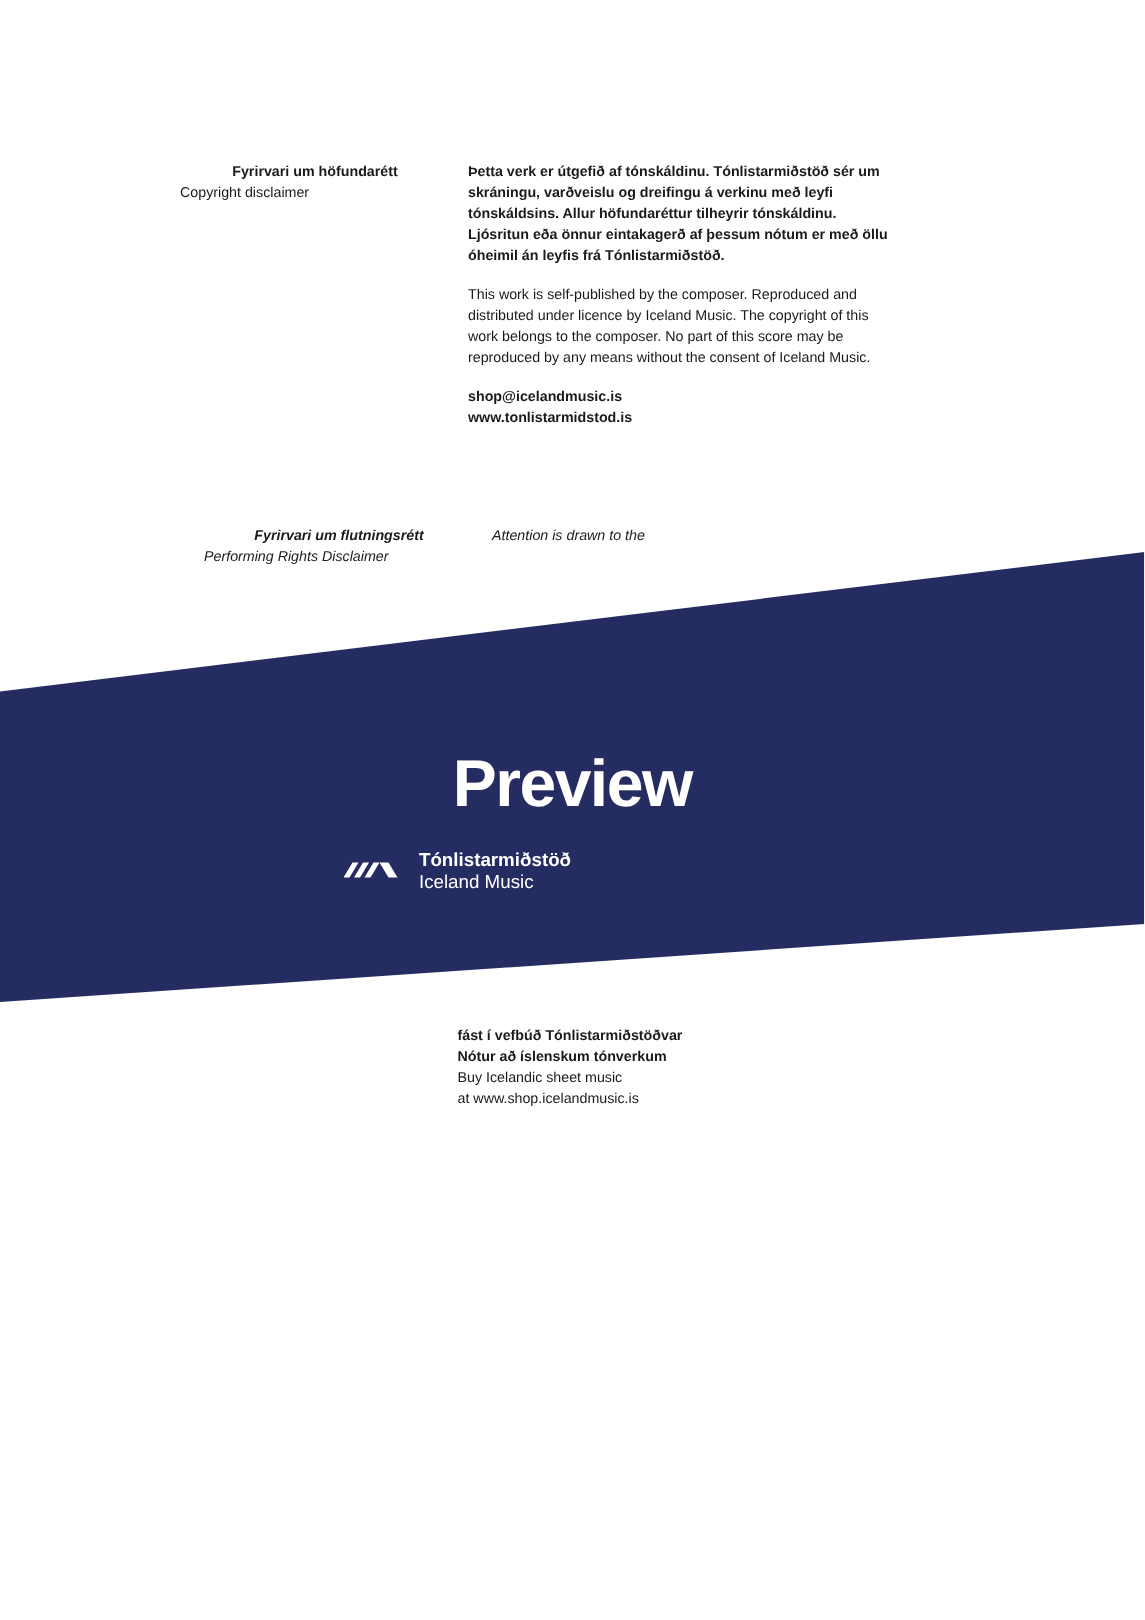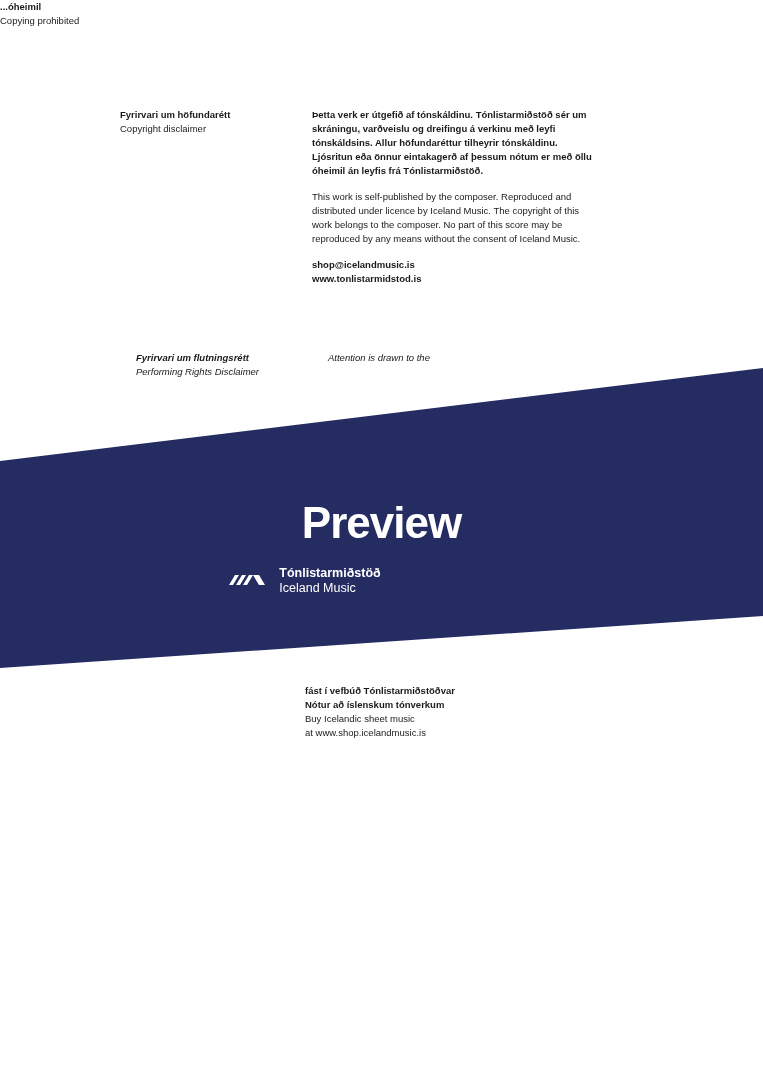--- a/index.html
+++ b/index.html
@@ -31,20 +31,21 @@
   .label-col {
     width: 180px;
     flex: 0 0 180px;
     font-size: 9.5px;
     line-height: 14px;
     color: #1a1a1a;
   }
   .label-col .label-is {
     font-weight: bold;
     display: block;
+    text-align: center;
   }
   .label-col .label-en {
     display: block;
     font-weight: normal;
   }
 
   .body-col {
     width: 300px;
     flex: 0 0 300px;
     font-size: 9.5px;
@@ -162,24 +163,20 @@
   <div class="block" id="block-performing">
     <div class="label-col">
       <span class="label-is">Fyrirvari um flutningsrétt</span>
       <span class="label-en">Performing Rights Disclaimer</span>
     </div>
     <div class="body-col">
       <p>Attention is drawn to the</p>
     </div>
   </div>
 
-  <div id="block-copying">
-    <p class="tight bold">...óheimil</p>
-    <p class="tight">Copying prohibited</p>
-  </div>
 
   <div id="block-shop">
     <p class="bold">fást í vefbúð Tónlistarmiðstöðvar</p>
     <p class="bold">Nótur að íslenskum tónverkum</p>
     <p>Buy Icelandic sheet music</p>
     <p>at www.shop.icelandmusic.is</p>
   </div>
 
   <div class="banner"></div>
   <div class="banner-title">Preview</div>

